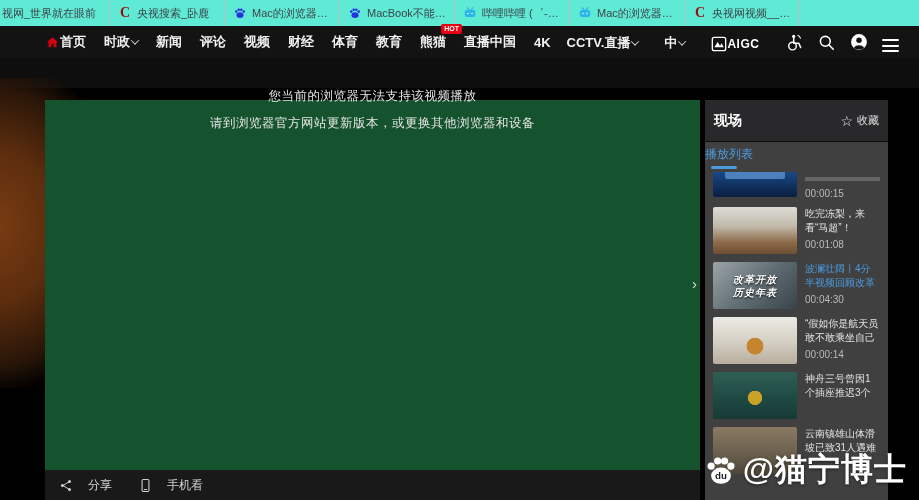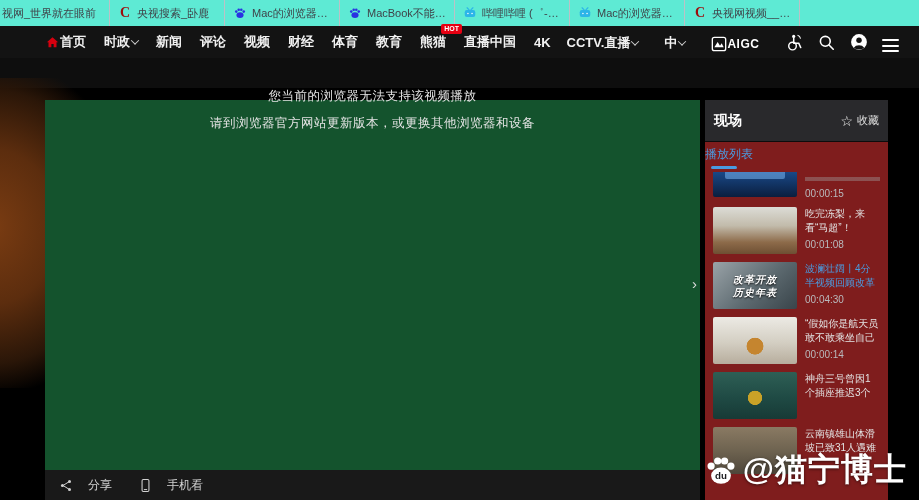--- a/index.html
+++ b/index.html
@@ -48,21 +48,21 @@
     z-index:1; display:flex; flex-direction:column; align-items:center; justify-content:flex-start; gap:10px; }
   .err { color:#e4e4e4; font-size:12.5px; letter-spacing:.5px; transform:translateY(-12px); }
   .player-bar { position:absolute; left:45px; top:382px; width:655px; height:30px;
     background:#191919; z-index:1; display:flex; align-items:center; gap:26px; padding:0 14px; }
   .pbtn { display:flex; align-items:center; gap:14px; color:#d2d2d2; font-size:12px; cursor:pointer; }
   .collapse { position:absolute; left:692px; top:188px; z-index:3; color:#ddd; font-size:15px;
     line-height:1; cursor:pointer; }
 
   
   .sidebar { position:absolute; left:705px; top:12px; width:183px; height:400px;
-    background:#7f1d1d; z-index:2; display:flex; flex-direction:column; }
+    background:#404040; z-index:2; display:flex; flex-direction:column; }
   .sb-header { height:42px; flex:none; background:#29292c; display:flex; align-items:center;
     padding:0 9px; border-bottom:1px solid #0c0c0c; }
   .sb-title { color:#fff; font-size:14px; font-weight:700; }
   .fav { margin-left:auto; display:flex; align-items:center; gap:4px; color:#e0e0e0; font-size:11px; cursor:pointer; }
   .star { font-size:14px; line-height:1; color:#eee; }
   .sb-tabs { height:30px; flex:none; display:flex; align-items:center; padding:0 0; }
   .pl-tab { color:#4a9be0; font-size:12px; cursor:pointer; position:relative; padding-bottom:6px; }
   .pl-tab::after { content:""; position:absolute; left:6px; bottom:0; width:26px; height:3px;
     background:#4a9be0; border-radius:2px; }
   .sb-body { flex:1; overflow:hidden; }

